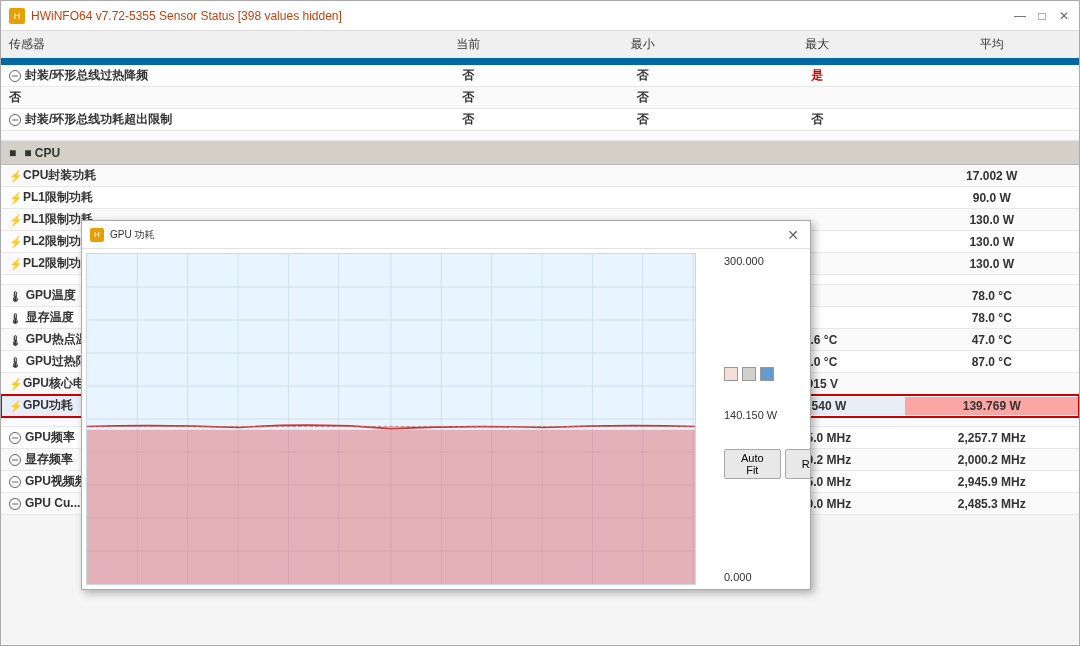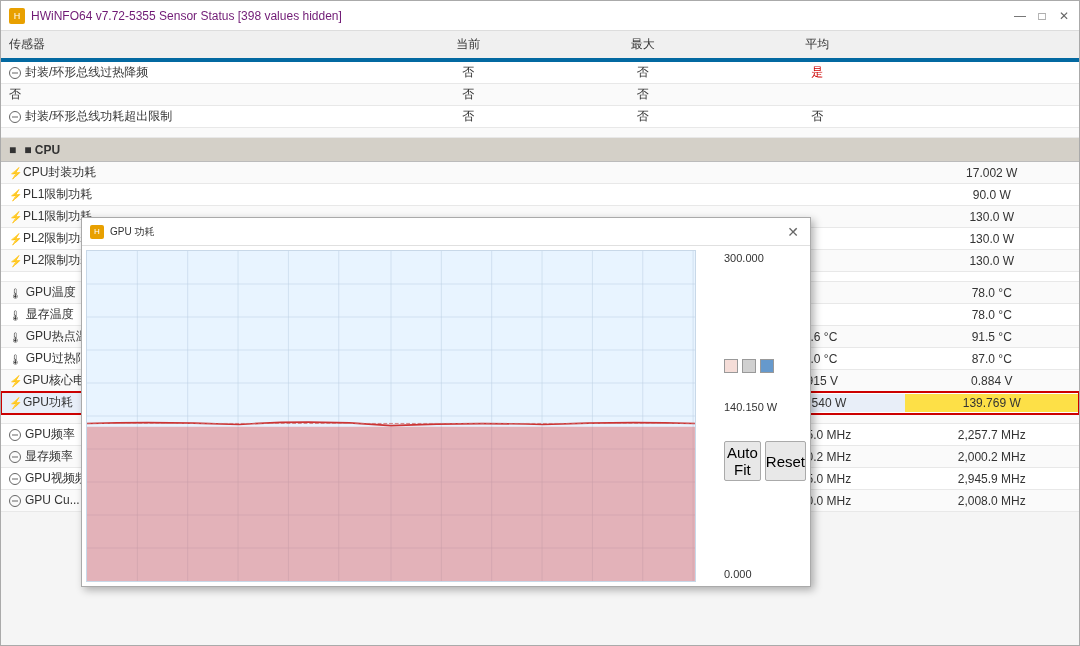--- a/index.html
+++ b/index.html
@@ -42,21 +42,21 @@
       background: #e8a000;
       border-radius: 2px;
       display: inline-flex;
       align-items: center;
       justify-content: center;
       font-size: 9px;
       color: #fff;
     }
     .title-text {
       font-size: 12px;
-      color: #701a75;
+      color: #c2410c;
     }
     .title-bar-controls {
       display: flex;
       gap: 8px;
     }
     .title-btn {
       width: 14px;
       height: 14px;
       display: flex;
       align-items: center;
@@ -71,21 +71,21 @@
       flex: 1;
       overflow: hidden;
       position: relative;
     }
 
     
     .col-headers {
       display: grid;
       grid-template-columns: 380px 1fr 1fr 1fr 1fr;
       background: #f0f0f0;
-      border-bottom: 4px solid #0369a1;
+      border-bottom: 7px solid #0369a1;
       padding: 2px 0;
     }
     .col-header {
       padding: 3px 8px;
       font-size: 12px;
       color: #333;
       text-align: center;
     }
     .col-header:first-child {
       text-align: left;
@@ -95,20 +95,21 @@
     .table-body {
       overflow: hidden;
     }
 
     .row {
       display: grid;
       grid-template-columns: 380px 1fr 1fr 1fr 1fr;
       border-bottom: 1px solid #e8e8e8;
       min-height: 22px;
       align-items: center;
+      font-weight: bold;
     }
     .row:nth-child(even) {
       background: #fafafa;
     }
     .row:nth-child(odd) {
       background: #fff;
     }
 
     .cell {
       padding: 2px 8px;
@@ -308,22 +309,22 @@
     .chart-checkbox.checked-blue {
       background: #6699cc;
     }
 
     .chart-buttons {
       display: flex;
       gap: 4px;
       margin-top: 8px;
     }
     .chart-btn {
-      padding: 2px 0;
-      font-size: 15px;
+      padding: 2px 16px;
+      font-size: 11px;
       background: #e8e8e8;
       border: 1px solid #aaa;
       cursor: pointer;
       border-radius: 2px;
     }
   </style>
 </head>
 <body>
 
 <div class="main-window">
@@ -336,20 +337,21 @@
     <div class="title-bar-controls">
       <span class="title-btn">—</span>
       <span class="title-btn">□</span>
       <span class="title-btn">✕</span>
     </div>
   </div>
 
   <div class="col-headers">
     <div class="col-header">传感器</div>
     <div class="col-header">当前</div>
+    <div class="col-header">最小</div>
     <div class="col-header">最大</div>
     <div class="col-header">平均</div>
   </div>
 
   <div class="table-area">
     <div class="table-body">
 
       <div class="row">
         <div class="cell">
           <span class="icon-minus"></span>
@@ -484,21 +486,21 @@
       </div>
 
       <div class="row">
         <div class="cell">
           <span class="icon-temp"></span>
           GPU热点温度
         </div>
         <div class="cell">91.7 °C</div>
         <div class="cell">88.0 °C</div>
         <div class="cell">93.6 °C</div>
-        <div class="cell">91.5 °C</div>
+        <div class="cell">47.0 °C</div>
       </div>
 
       <div class="row">
         <div class="cell">
           <span class="icon-temp"></span>
           GPU过热限制
         </div>
         <div class="cell">87.0 °C</div>
         <div class="cell">87.0 °C</div>
         <div class="cell">87.0 °C</div>
@@ -506,32 +508,31 @@
       </div>
 
       <div class="row">
         <div class="cell">
           <span class="icon-bolt"></span>
           GPU核心电压
         </div>
         <div class="cell">0.885 V</div>
         <div class="cell">0.870 V</div>
         <div class="cell">0.915 V</div>
-        <div class="cell">0.884 V</div>
       </div>
 
       <div class="row row-highlighted">
         <div class="cell" style="background:#e8eef8;">
           <span class="icon-bolt"></span>
           GPU功耗
         </div>
         <div class="cell" style="background:#e8eef8;">140.150 W</div>
         <div class="cell" style="background:#e8eef8;">139.115 W</div>
         <div class="cell" style="background:#e8eef8;">140.540 W</div>
-        <div class="cell" style="background:#fde047;">139.769 W</div>
+        <div class="cell" style="background:#fca5a5;">139.769 W</div>
       </div>
 
       <div class="row" style="min-height:10px;">
         <div class="cell"></div>
         <div class="cell"></div>
         <div class="cell"></div>
         <div class="cell"></div>
         <div class="cell"></div>
       </div>
 
@@ -569,21 +570,21 @@
       </div>
 
       <div class="row">
         <div class="cell">
           <span class="icon-minus"></span>
           GPU Cu... 频率
         </div>
         <div class="cell">1,995.0 MHz</div>
         <div class="cell">1,980.0 MHz</div>
         <div class="cell">2,130.0 MHz</div>
-        <div class="cell">2,008.0 MHz</div>
+        <div class="cell">2,485.3 MHz</div>
       </div>
 
     </div>
 
     <div class="popup-overlay">
       <div class="popup-title-bar">
         <div class="popup-title-left">
           <span class="popup-title-icon">H</span>
           <span class="popup-title-text">GPU 功耗</span>
         </div>

